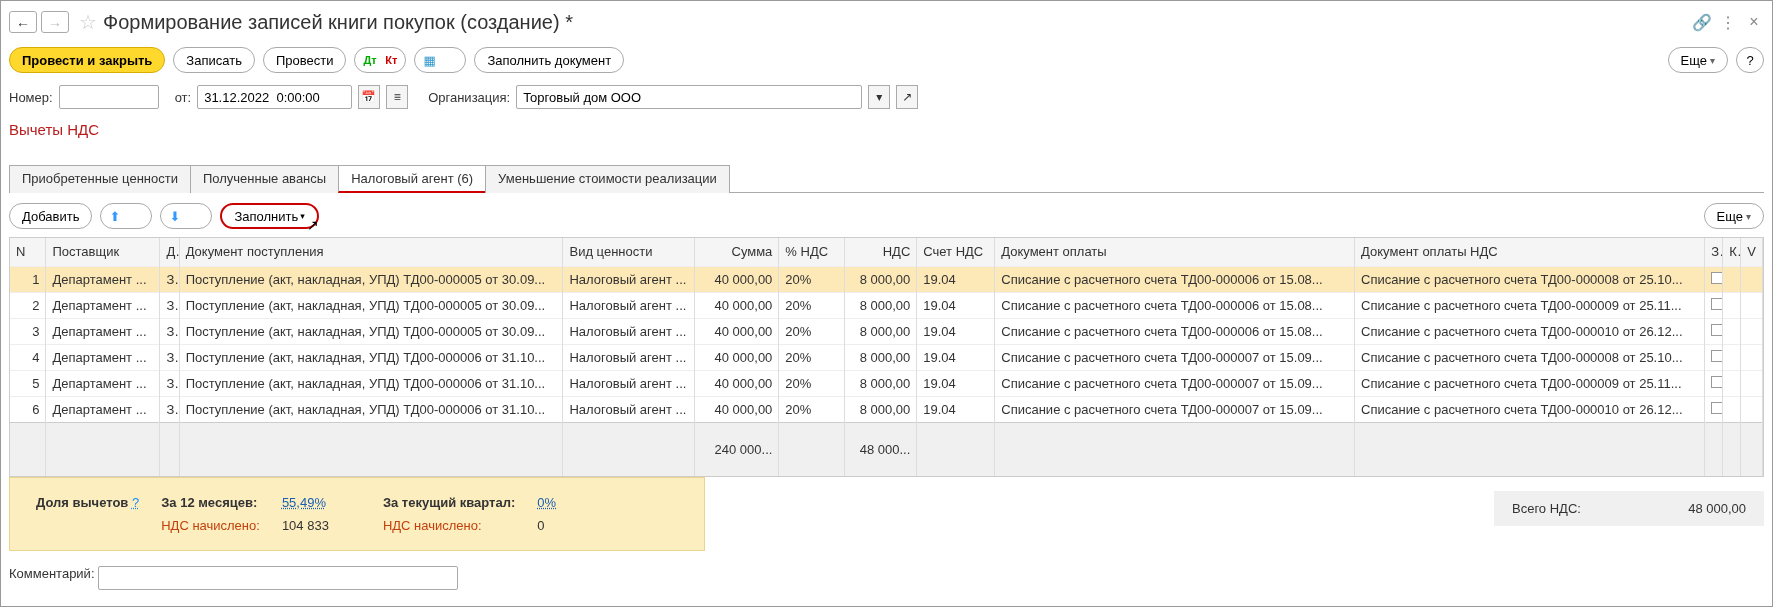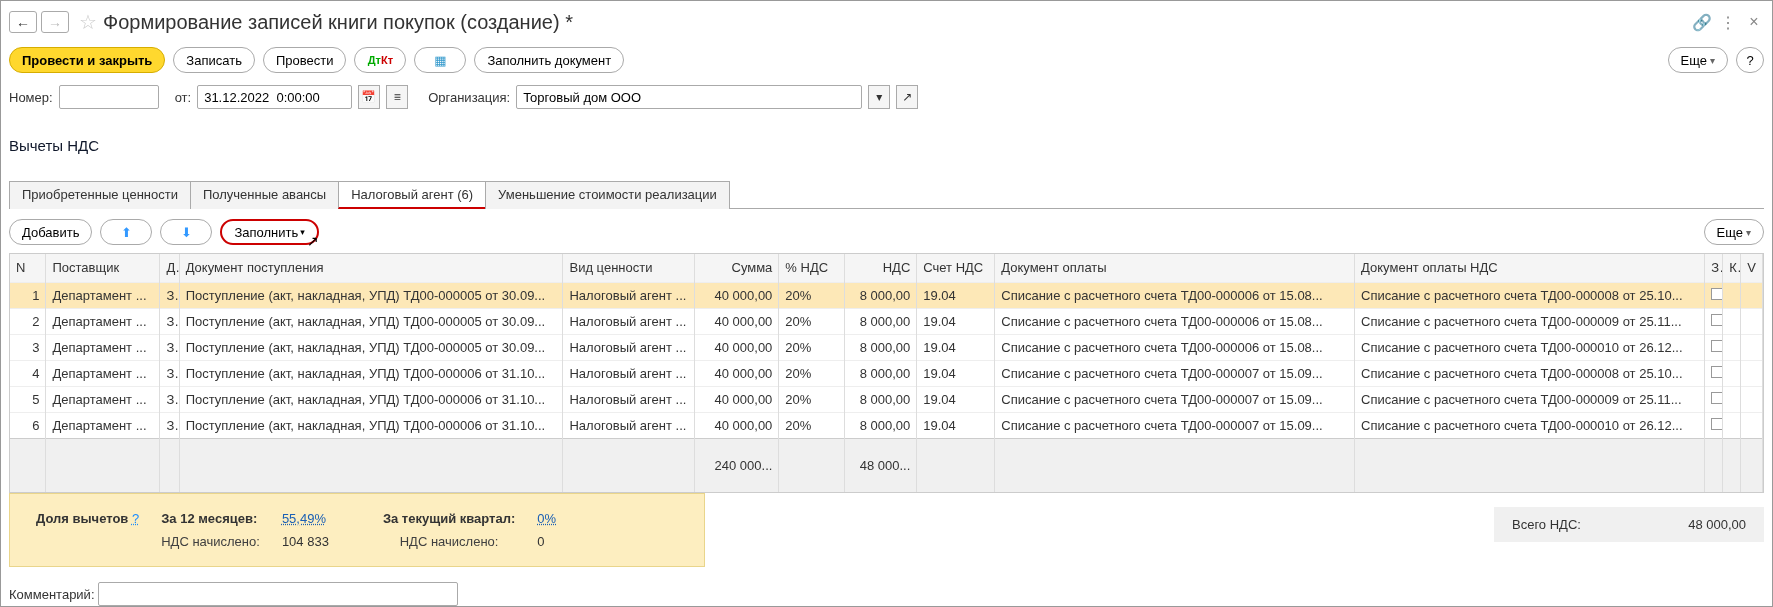--- a/index.html
+++ b/index.html
@@ -11,35 +11,35 @@
   .nav-btn { width: 28px; height: 22px; border: 1px solid #aaa; border-radius: 3px; background: #fff; display: inline-flex; align-items: center; justify-content: center; margin-right: 4px; font-size: 14px; cursor: pointer; }
   .nav-btn.disabled { color: #bbb; }
   .star { font-size: 20px; color: #ccc; margin: 0 6px; cursor: pointer; }
   .title { font-size: 20px; color: #333; flex: 1; }
   .hdr-icon { width: 20px; height:20px; display:inline-flex; align-items:center; justify-content:center; color:#888; font-size:16px; margin-left:6px; cursor:pointer; }
 
   
   .toolbar { display:flex; align-items:center; margin-top:10px; gap:8px; }
   .btn { border:1px solid #aaa; border-radius:13px; background:#fff; padding:4px 12px; font-size:13px; cursor:pointer; height:26px; display:inline-flex; align-items:center; }
   .btn-yellow { background:#ffd82e; border-color:#d6ad00; font-weight:bold; }
-  .btn-icon { width:52px; justify-content:center; padding:8px; }
+  .btn-icon { width:52px; justify-content:space-between; padding:8px; }
   .spacer { flex:1; }
   .btn-more::after { content:" ▾"; font-size:10px; color:#666; margin-left:3px; }
 
   
   .fields { display:flex; align-items:center; margin-top:12px; gap:6px; }
   .label { font-size:13px; color:#333; }
   .input { border:1px solid #aaa; border-radius:2px; height:24px; padding:0 6px; font-size:13px; background:#fff; }
   .input-small { width:100px; }
   .input-date { width:155px; }
   .cal-btn, .mini-btn { width:22px; height:24px; border:1px solid #aaa; background:#f5f5f5; display:inline-flex; align-items:center; justify-content:center; cursor:pointer; font-size:12px; }
   .org-input { width:346px; }
 
   
-  .green-heading { color:#0f172a; font-size:15px; margin-top:28px; }
+  .green-heading { color:#b91c1c; font-size:15px; margin-top:12px; }
 
   
   .tabs { display:flex; margin-top:6px; border-bottom:1px solid #aaa; }
   .tab { border:1px solid #aaa; border-bottom:none; padding:5px 12px; font-size:13px; background:#f3f3f3; margin-right:-1px; cursor:pointer; position:relative; top:1px;margin-top:20px; }
   .tab.active { background:#fff; border-bottom:1px solid #fff; }
   .tab.highlight { border-bottom:2px solid #c00; }
 
   
   .subtoolbar { display:flex; align-items:center; margin-top:10px; gap:8px; }
   .btn-fill { border:2px solid #c00; }
@@ -54,28 +54,28 @@
   .table tbody tr { border-top:1px solid #eee; height:26px; }
   .table tbody tr.sel { background:#fde8b7; }
   .table .num, .table .n { text-align:right; }
   .table .center { text-align:center; }
   .footer-row td { background:#f0f0f0; height:54px; font-size:13px; border-top:1px solid #ccc; }
   .chk { display:inline-block; width:12px; height:12px; border:1px solid #999; background:#fff; }
 
   
   .summary { background:#fdeec0; border:1px solid #e9d58b; padding:12px 14px; width:696px; font-size:13px; display:inline-block; }
   .summary table td { padding:3px 10px; }
-  .summary .label2 { color:#404040;text-align:center; }
+  .summary .label2 { color:#c2410c; }
   .summary .bold { font-weight:bold; }
   .summary a { color:#1a5fb4; text-decoration:underline dotted; }
   .summary .q { color:#1a8cff; font-weight:normal; }
 
   .total-box { float:right; margin-top:14px; background:#f0f0f0; padding:10px 18px; width:270px; display:flex; justify-content:space-between; }
 
-  .comment-row { margin-top:12px; display:flex; align-items:center; gap:3px; }
+  .comment-row { margin-top:12px; display:flex; gap:3px; }
   .comment-row .input { width:360px; }
 
   .col-n { width:30px; } .col-sup{width:95px;} .col-d{width:16px;} .col-doc{width:320px;}
   .col-vid{width:110px;} .col-sum{width:70px;} .col-pnds{width:55px;} .col-nds{width:60px;}
   .col-sch{width:65px;} .col-opay{width:300px;} .col-opaynds{width:292px;}
   .col-x{width:15px;} .col-y{width:15px;} .col-z{width:18px;}
 </style>
 </head>
 <body>
 

